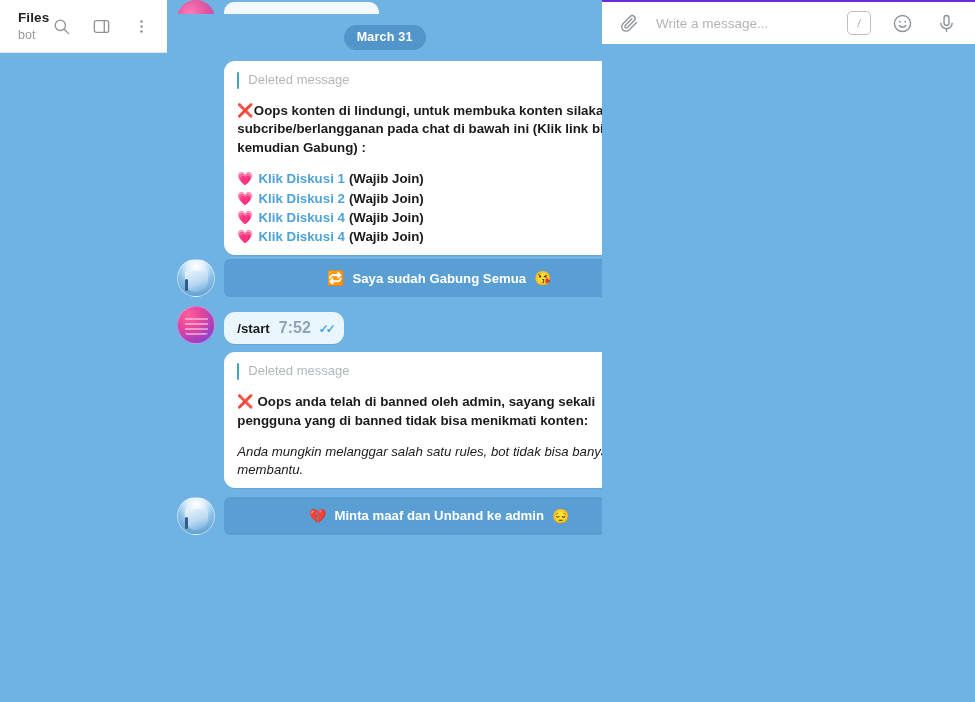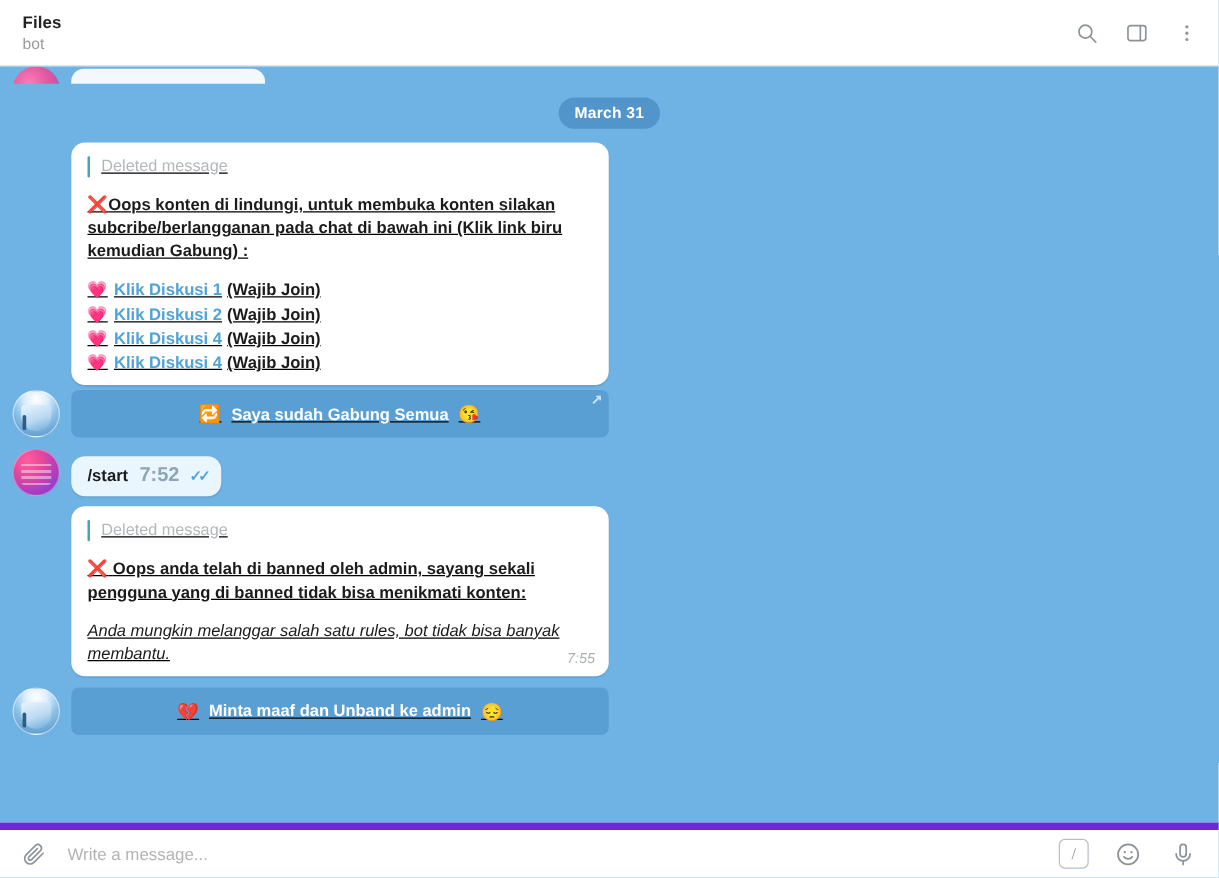--- a/index.html
+++ b/index.html
@@ -10,21 +10,21 @@
     overflow: hidden;
     font-family: "Liberation Sans", sans-serif;
     background: #ffffff;
   }
 
   #app {
     position: relative;
     width: 975px;
     height: 702px;
     display: flex;
-    flex-direction: column;
+    flex-direction: row;
     background: #6fb2e4;
   }
 
   
   .chat-header {
     flex: 0 0 53px;
     height: 53px;
     background: #ffffff;
     border-bottom: 1px solid #e4e4e4;
     display: flex;
@@ -175,21 +175,20 @@
       rgba(255,255,255,0.45) 2px,
       rgba(255,255,255,0) 2px,
       rgba(255,255,255,0) 5px);
     border-radius: 3px;
   }
 
   .bubble-col {
     display: flex;
     flex-direction: column;
     align-items: stretch;
-    text-decoration: underline;
   }
 
   
   .bubble {
     background: #ffffff;
     border-radius: 11px;
     width: 430px;
     padding: 9px 11px 8px 13px;
     position: relative;
     box-shadow: 0 1px 1px rgba(0,0,0,0.08);
@@ -340,21 +339,21 @@
     letter-spacing: -3px;
     margin-left: -1px;
   }
   .gap-xs { height: 5px; }
 
   
   .composer {
     flex: 0 0 44px;
     height: 44px;
     background: #ffffff;
-    border-top: 6px solid #6d28d9;
+    border-top: 2px solid #6d28d9;
     display: flex;
     align-items: center;
     padding: 0 16px 0 14px;
     gap: 10px;
     position: relative;
     z-index: 20;
   }
   .clip-icon, .comp-icon {
     width: 26px;
     height: 26px;

